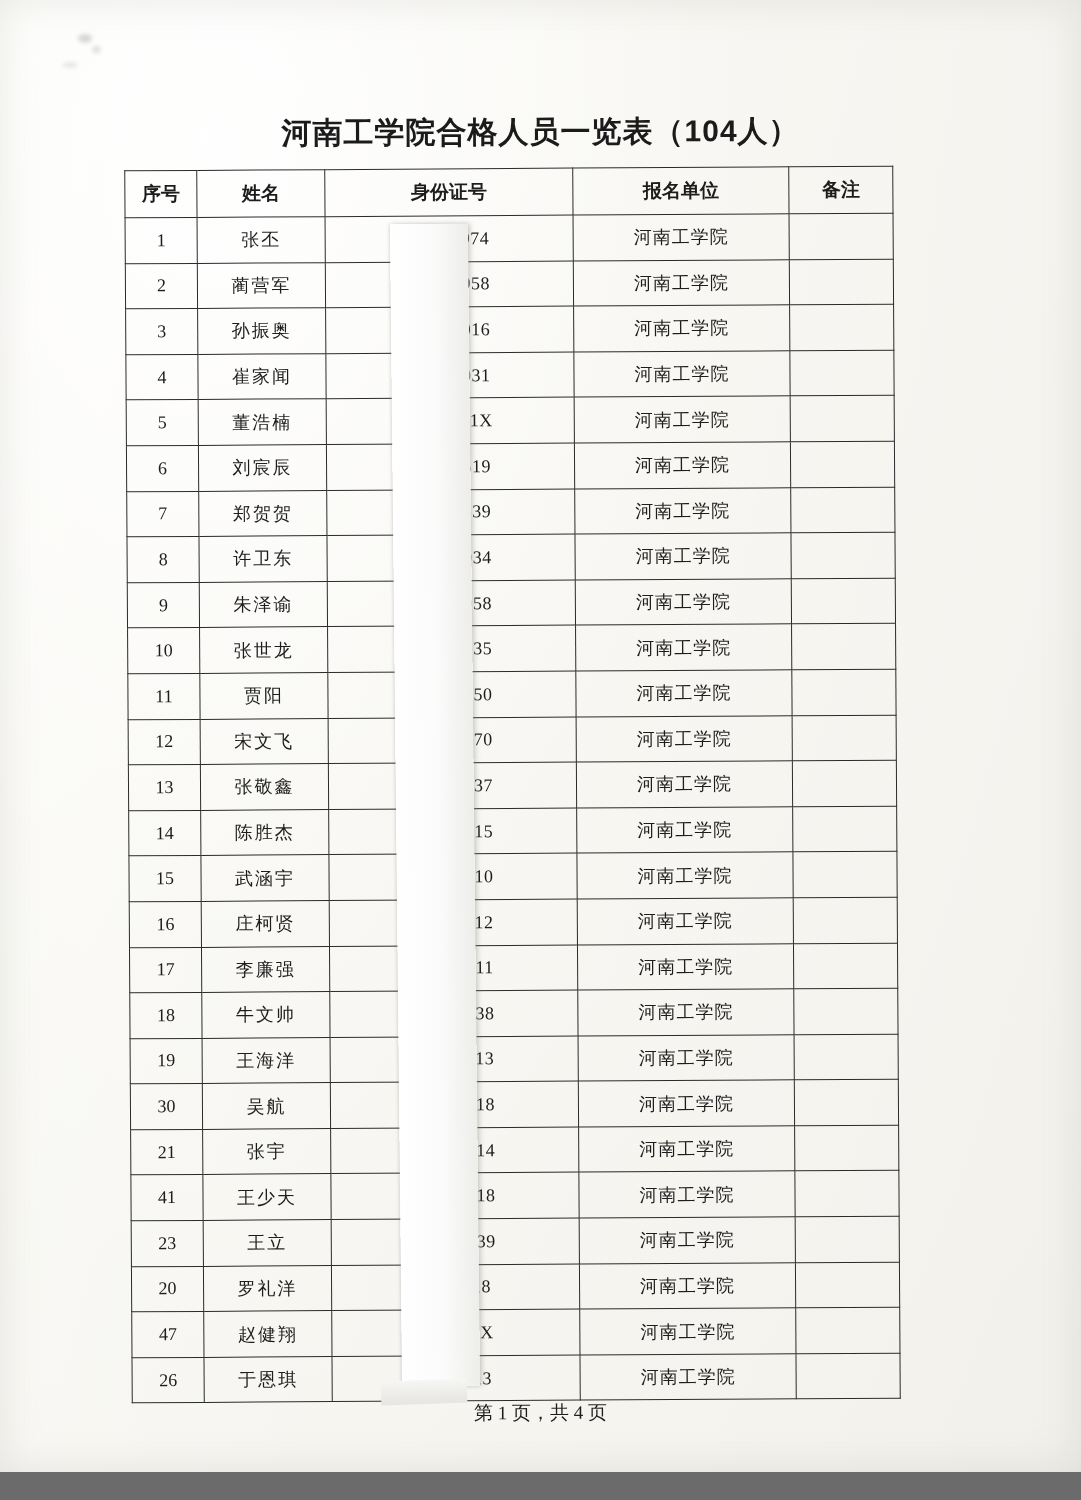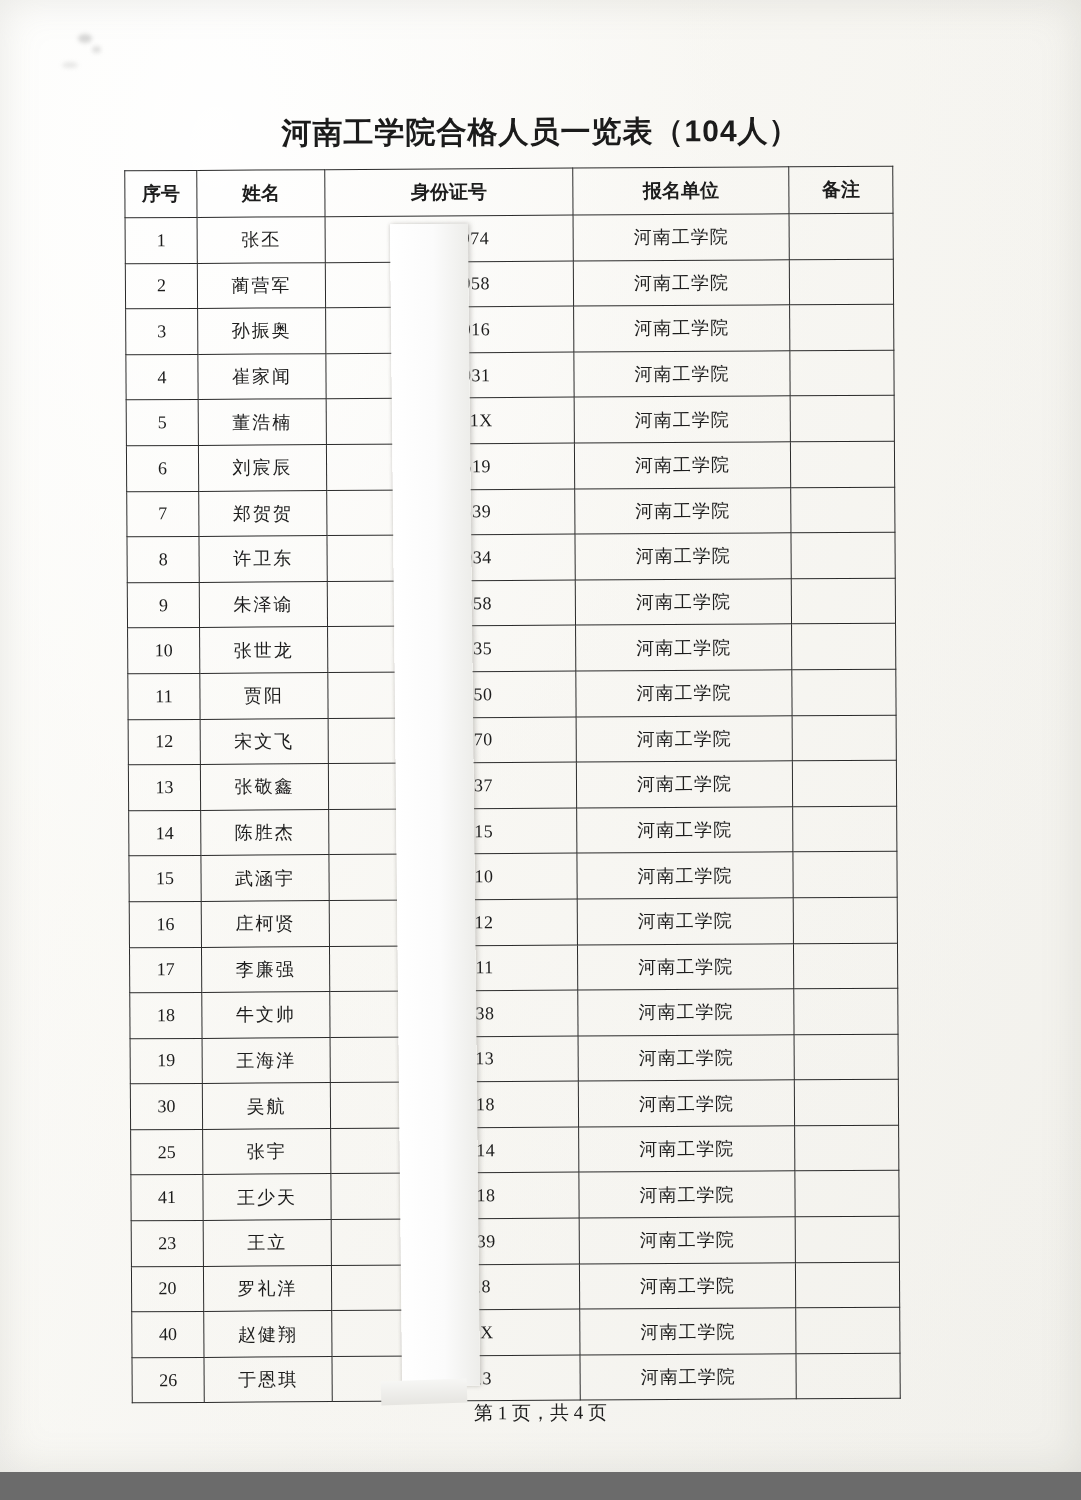--- a/index.html
+++ b/index.html
@@ -290,21 +290,21 @@
             <td class="note"></td>
           </tr>
         <tr>
             <td class="idx">30</td>
             <td class="name">吴航</td>
             <td class="idnum">410        22518</td>
             <td class="unit">河南工学院</td>
             <td class="note"></td>
           </tr>
         <tr>
-            <td class="idx">25</td>
+            <td class="idx">21</td>
             <td class="name">张宇</td>
             <td class="idnum">410        23514</td>
             <td class="unit">河南工学院</td>
             <td class="note"></td>
           </tr>
         <tr>
             <td class="idx">41</td>
             <td class="name">王少天</td>
             <td class="idnum">410        72818</td>
             <td class="unit">河南工学院</td>
@@ -318,21 +318,21 @@
             <td class="note"></td>
           </tr>
         <tr>
             <td class="idx">20</td>
             <td class="name">罗礼洋</td>
             <td class="idnum">411        1518</td>
             <td class="unit">河南工学院</td>
             <td class="note"></td>
           </tr>
         <tr>
-            <td class="idx">40</td>
+            <td class="idx">47</td>
             <td class="name">赵健翔</td>
             <td class="idnum">410        979X</td>
             <td class="unit">河南工学院</td>
             <td class="note"></td>
           </tr>
         <tr>
             <td class="idx">26</td>
             <td class="name">于恩琪</td>
             <td class="idnum">131        6013</td>
             <td class="unit">河南工学院</td>

